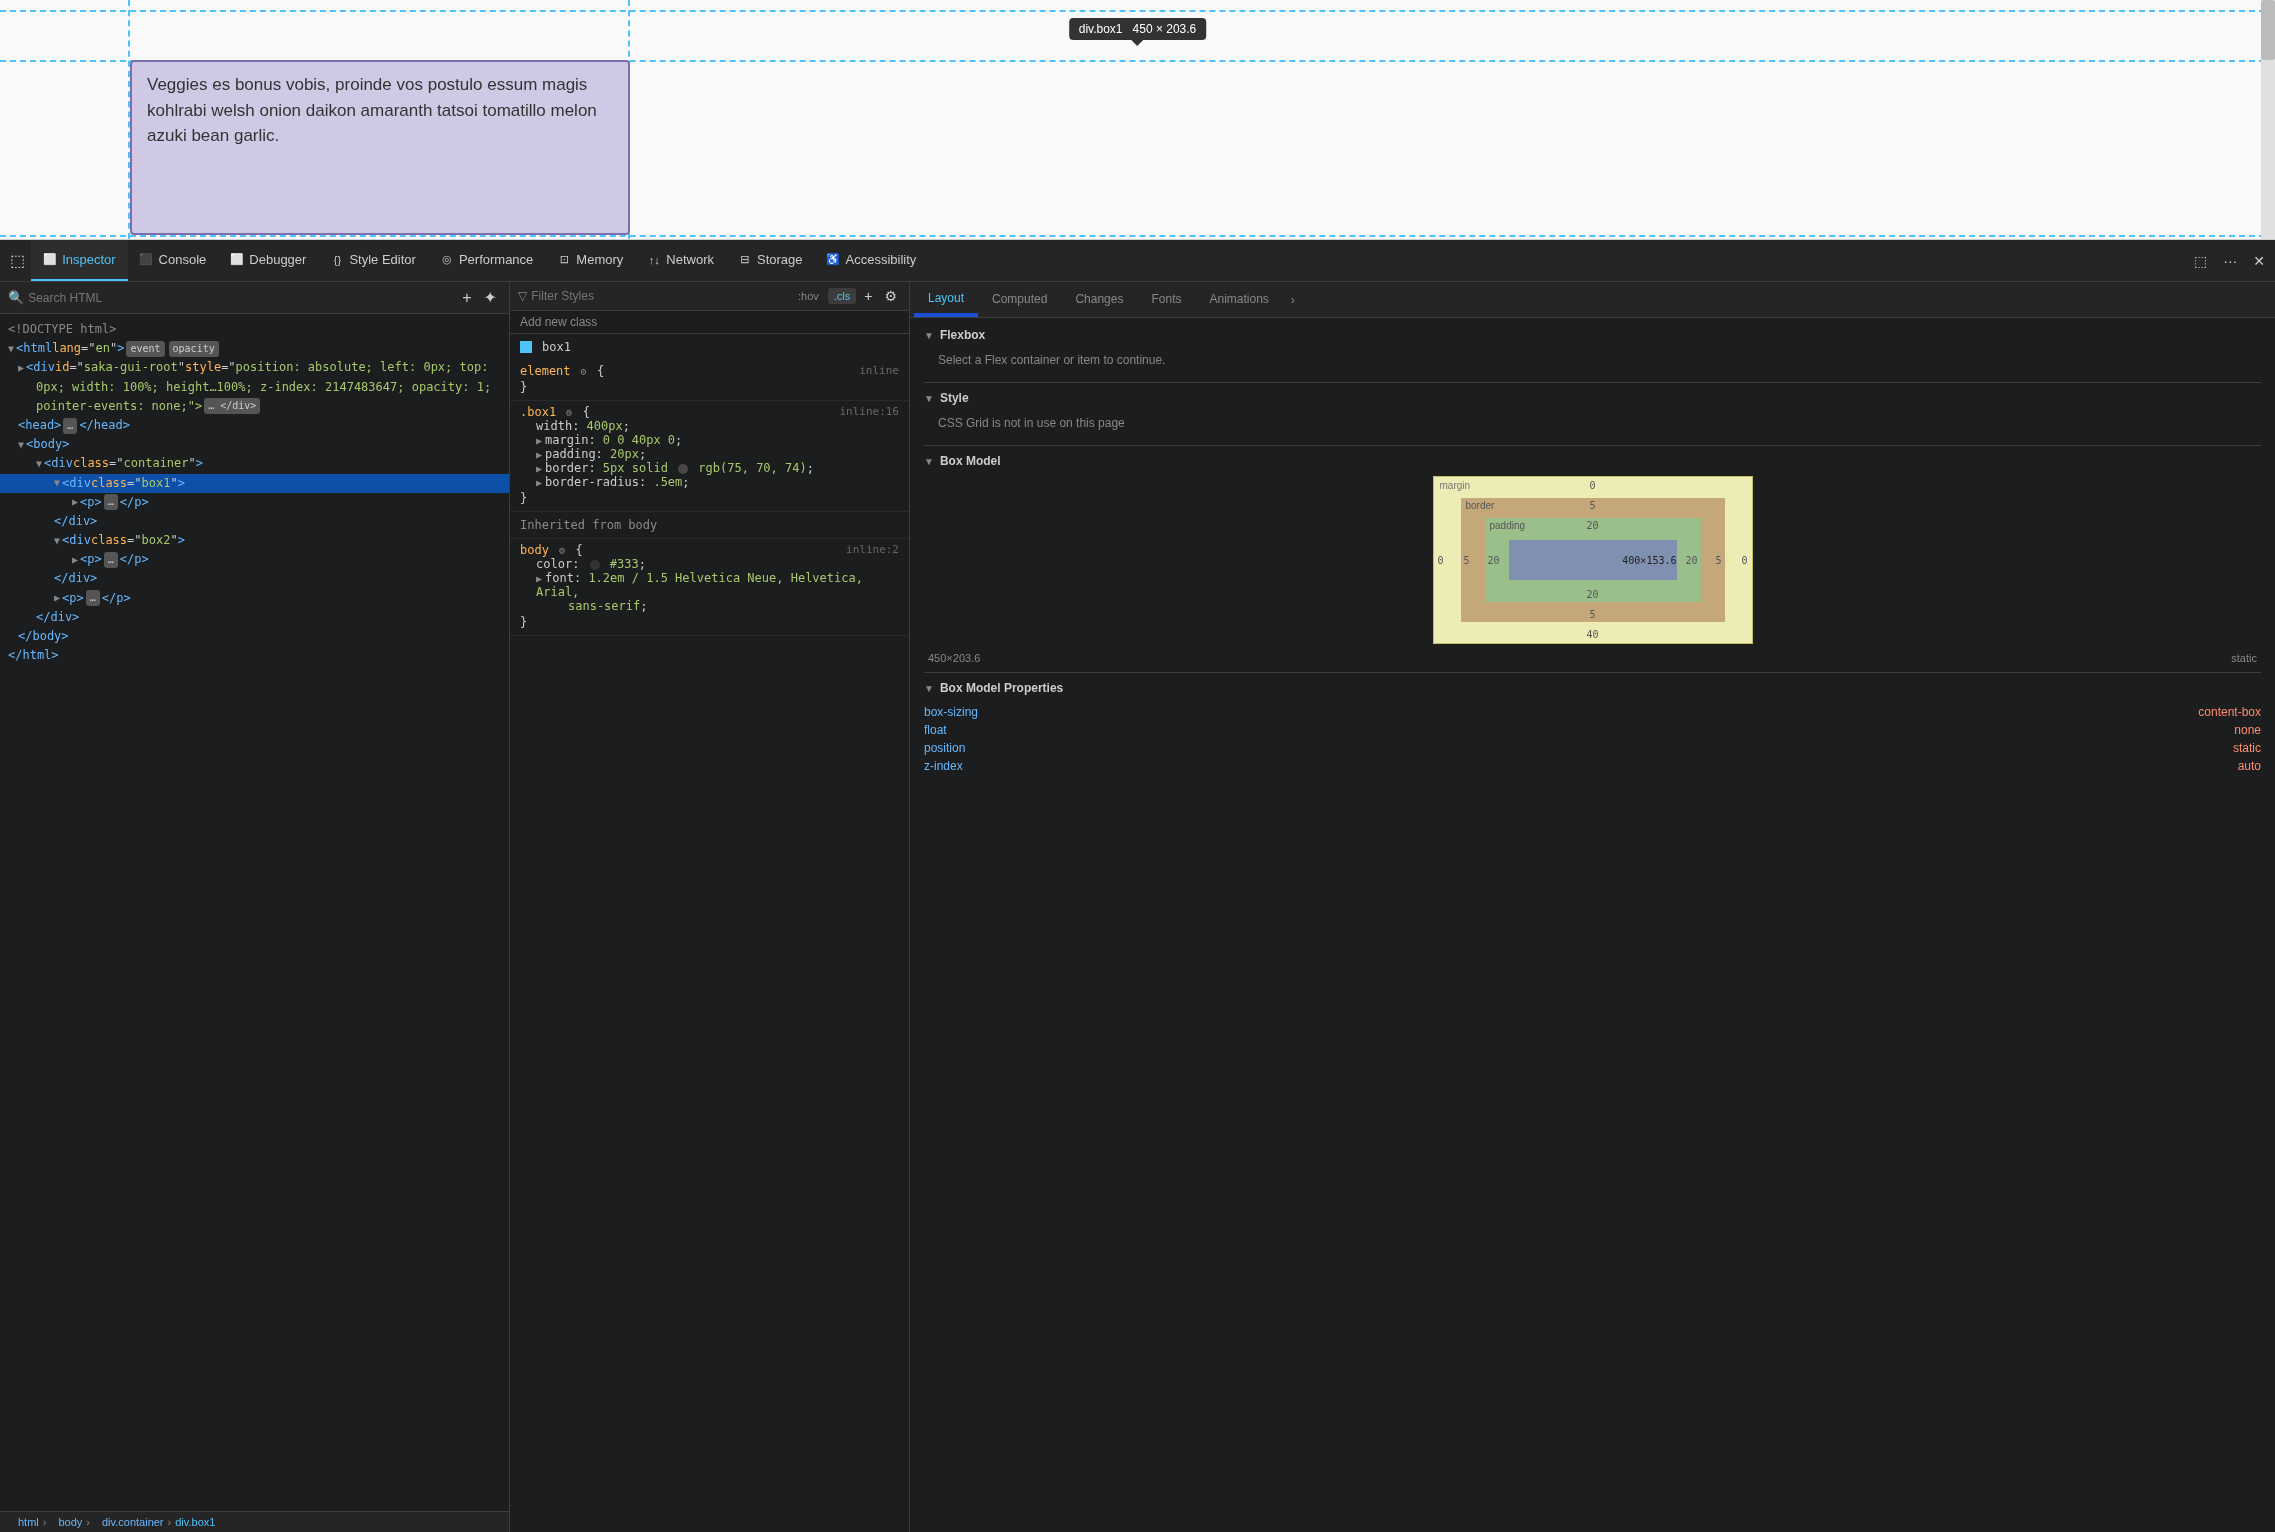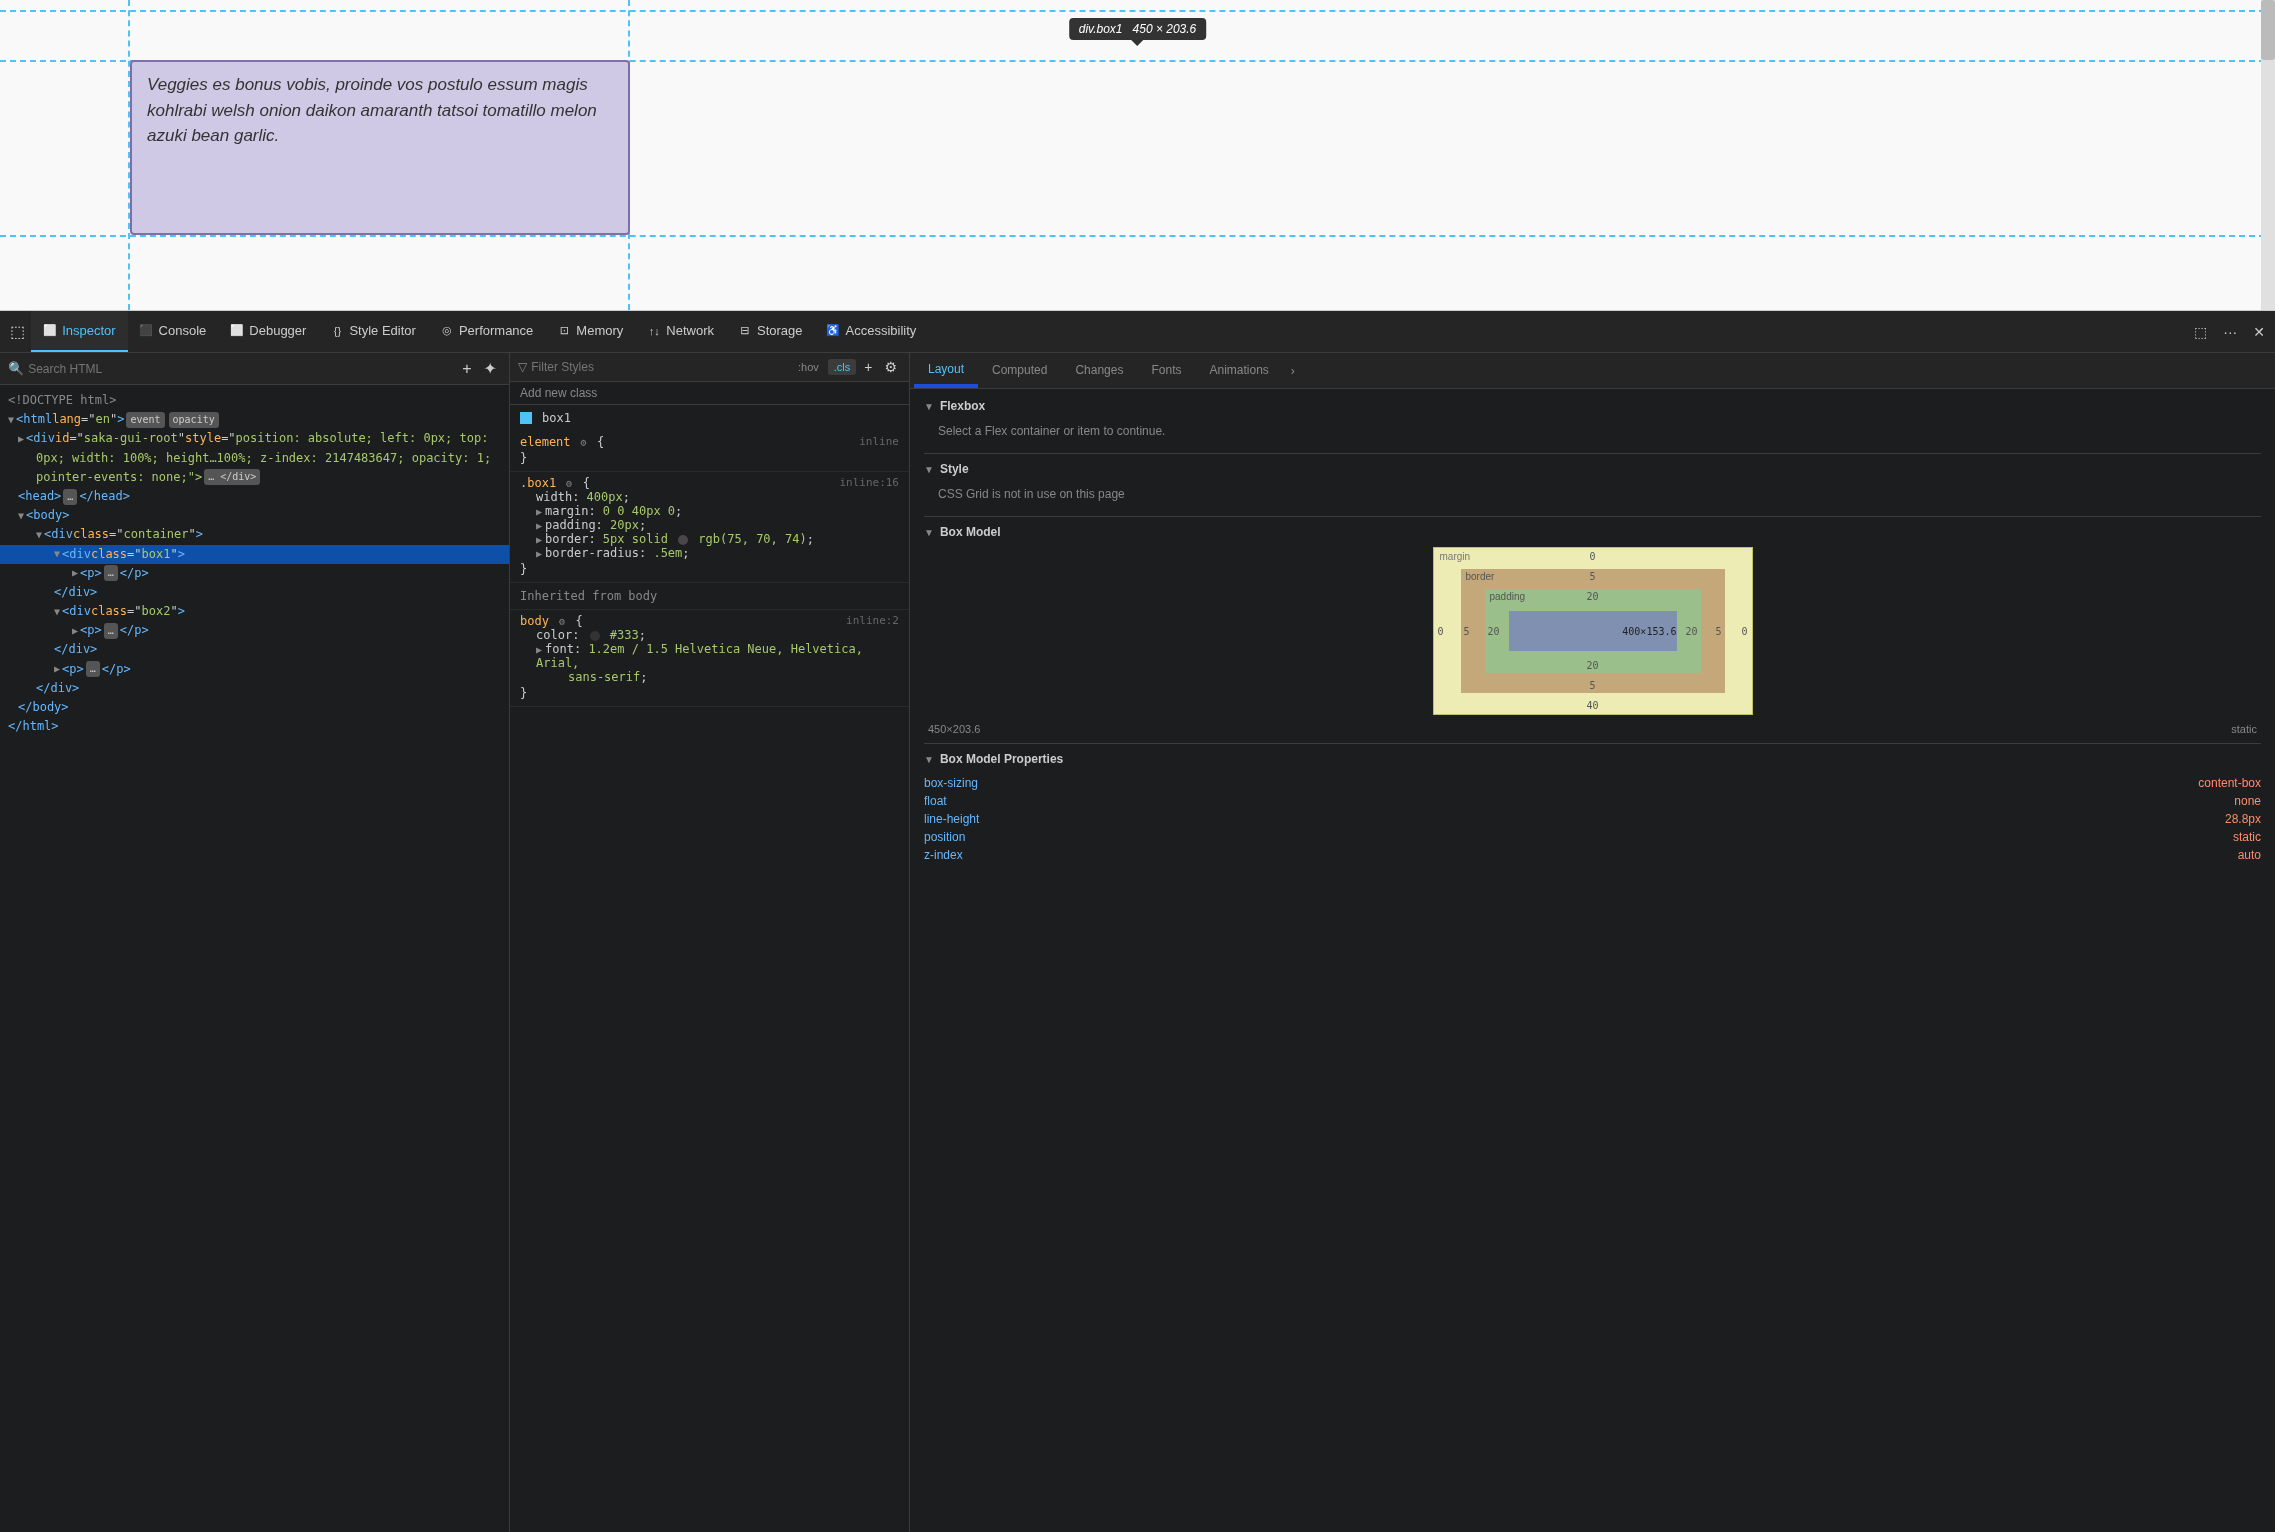--- a/index.html
+++ b/index.html
@@ -1,25 +1,24 @@
 <!DOCTYPE html>
 <html><head>
   <meta charset="utf-8">
   <style>
     * { box-sizing: border-box; margin: 0; padding: 0; }
     body { font-family: -apple-system, BlinkMacSystemFont, 'Segoe UI', sans-serif; background: #fff; overflow: hidden; }
 
     
     .browser-viewport {
-      height: 311px;
+      height: 240px;
       background: #f9f9f9;
       position: relative;
       border-bottom: 1px solid #ccc;
       overflow: hidden;
-      font-style: italic;
     }
 
     .dashed-line-h {
       position: absolute;
       left: 0; right: 0;
       border-top: 2px dashed #4fc3f7;
     }
     .dashed-line-v {
       position: absolute;
       top: 0; bottom: 0;
@@ -790,24 +789,20 @@
             <tbody>
                 <tr>
               <td class="prop-name">box-sizing</td>
               <td class="prop-val">content-box</td>
             </tr>
             <tr>
               <td class="prop-name">float</td>
               <td class="prop-val">none</td>
             </tr>
             <tr>
-              <td class="prop-name">line-height</td>
-              <td class="prop-val">28.8px</td>
-            </tr>
-            <tr>
               <td class="prop-name">position</td>
               <td class="prop-val">static</td>
             </tr>
             <tr>
               <td class="prop-name">z-index</td>
               <td class="prop-val">auto</td>
             </tr>
           </tbody>
             </table>
         </div>

